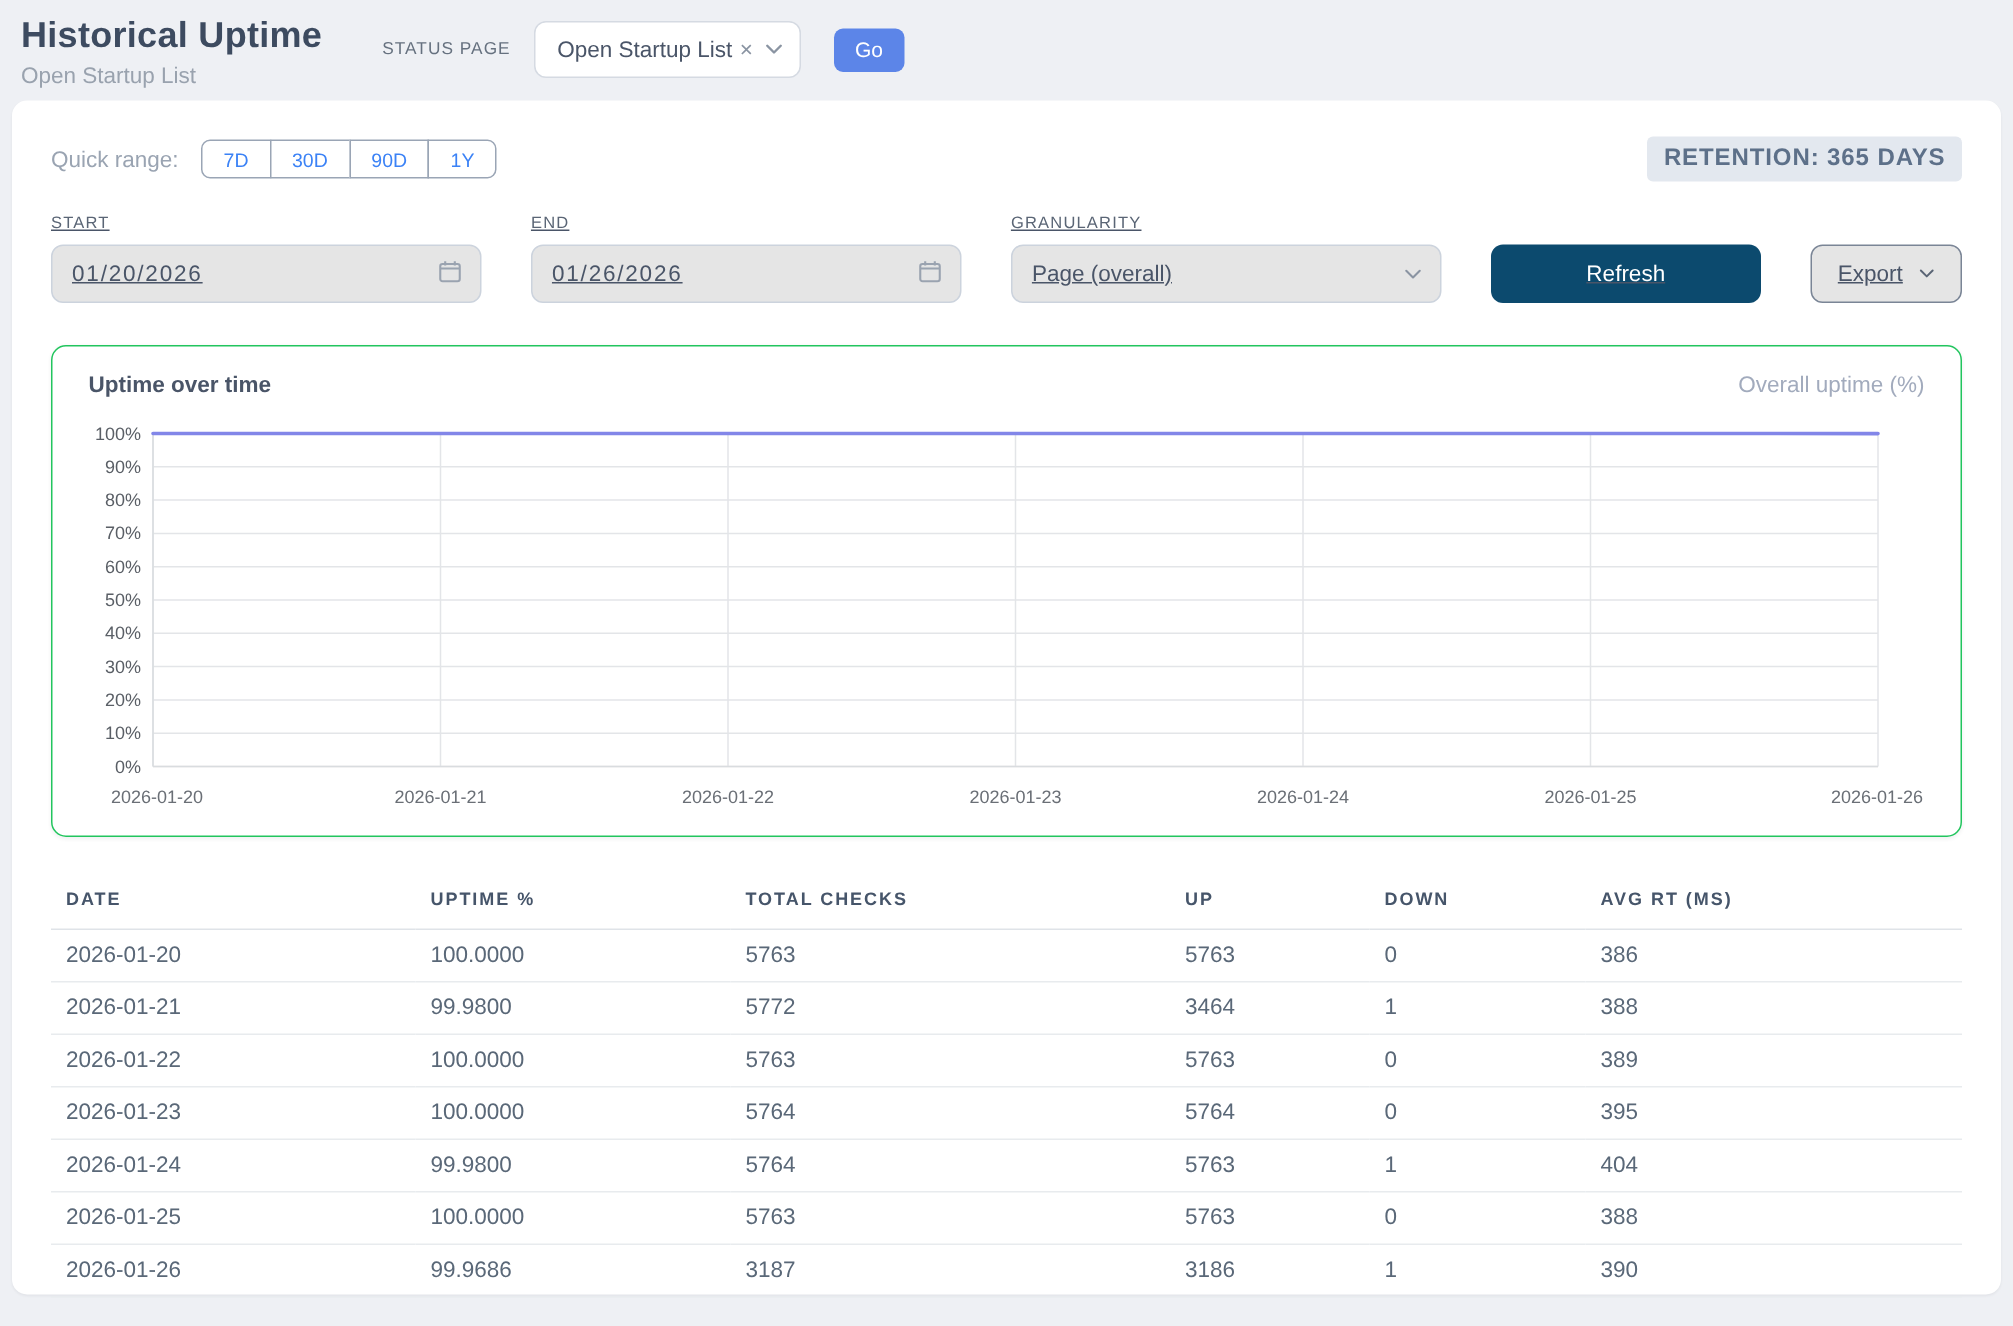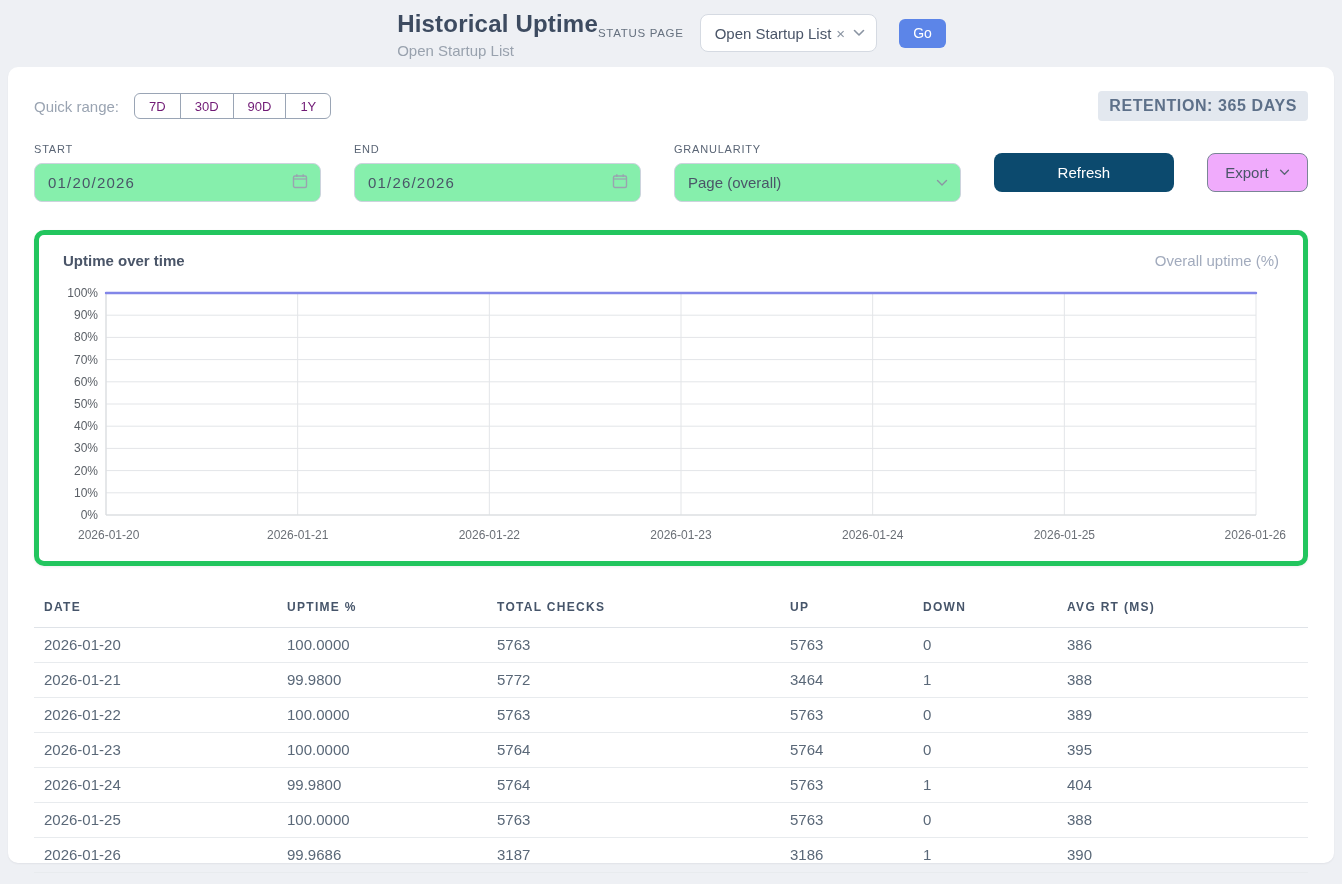--- a/index.html
+++ b/index.html
@@ -4,62 +4,62 @@
 <style>
   * { box-sizing: border-box; }
   html,body { margin:0; padding:0; }
   body {
     width:1342px; height:884px; overflow:hidden;
     background:#eef0f4;
     font-family:"Liberation Sans", sans-serif;
     color:#4a5568;
   }
   
-  .top-header { display:flex; justify-content:center; align-items:flex-start; padding:10px 13px 0 14px; }
+  .top-header { display:flex; justify-content:flex-start; align-items:flex-start; padding:10px 13px 0 14px;gap:40px; }
   .page-title { font-size:24px; font-weight:700; color:#3d4b60; margin:0; letter-spacing:.2px; }
   .page-subtitle { font-size:15px; color:#99a2ae; margin-top:4px; }
   .header-right { display:flex; align-items:center; gap:16px; margin-top:4px; }
   .status-page-label { font-size:11.5px; font-weight:500; letter-spacing:.7px; color:#66717f; }
   .status-select { height:38px; min-width:162px; background:#fff; border:1px solid #d5dae2; border-radius:8px;
     display:flex; align-items:center; gap:5px; padding:0 11px 0 14px; cursor:pointer; }
   .status-select .val { font-size:15px; color:#4a5568; }
   .clear-x { color:#8a94a2; font-size:15px; line-height:1; }
   .chev { color:#8a94a2; display:inline-flex; margin-left:3px; }
   .go-btn { background:#5c85e8; color:#fff; border:none; border-radius:6px; height:29px; padding:0 14px;
     font-size:14px; font-family:inherit; cursor:pointer; margin-left:6px; }
 
   
   .panel { margin:8px; background:#fff; border-radius:10px; box-shadow:0 1px 2px rgba(16,24,40,.06);
     padding:24px 26px 26px; height:796px; }
 
   .row-quick { display:flex; align-items:center; }
   .quick-label { font-size:15px; color:#9aa4b2; margin-right:15px; }
   .btn-group { display:flex; }
-  .btn-group button { background:#fff; border:1px solid #9aa5b5; color:#701a75; font-size:13px; font-family:inherit;
+  .btn-group button { background:#fff; border:1px solid #9aa5b5; color:#3b82f6; font-size:13px; font-family:inherit;
     height:26px; padding:0 14px; margin-left:-1px; cursor:pointer; }
   .btn-group button:first-child { border-radius:6px 0 0 6px; margin-left:0; }
   .btn-group button:last-child { border-radius:0 6px 6px 0; }
   .spacer { flex:1; }
   .retention-badge { background:#e3e8ef; color:#5d7089; font-size:16px; font-weight:700; letter-spacing:.6px;
     padding:6px 11px; border-radius:4px; }
 
-  .row-controls { display:flex; align-items:center; gap:33px; margin-top:22px; }
+  .row-controls { display:flex; align-items:flex-end; gap:33px; margin-top:22px;text-decoration:underline; }
   .field { width:306px; }
   .field-label { display:block; font-size:11px; font-weight:500; letter-spacing:.8px; color:#5a6575; margin-bottom:8px; }
-  .input-box { height:39px; background:#86efac; border:1px solid #ccd3dd; border-radius:8px; display:flex;
+  .input-box { height:39px; background:#e5e5e5; border:1px solid #ccd3dd; border-radius:8px; display:flex;
     align-items:center; justify-content:space-between; padding:0 12px 0 13px; font-size:15px; color:#4a5568; cursor:pointer; }
   .date-text { letter-spacing:1.2px; }
   .refresh-btn { width:191px; height:39px; background:#0c4a6e; color:#fff; border:none; border-radius:8px;
     font-size:15px; font-family:inherit; cursor:pointer; }
-  .export-btn { width:107px; height:39px; background:#f0abfc; border:1px solid #7a8596; border-radius:8px;
+  .export-btn { width:107px; height:39px; background:#e5e5e5; border:1px solid #7a8596; border-radius:8px;
     font-size:15px; color:#4a5568; font-family:inherit; cursor:pointer; display:flex; align-items:center;
     justify-content:center; gap:7px; }
 
   
-  .chart-card { margin-top:28px; border:5px solid #22c55e; border-radius:10px; box-shadow:0 1px 3px rgba(16,24,40,.07);
+  .chart-card { margin-top:28px; border:1px solid #22c55e; border-radius:10px; box-shadow:0 1px 3px rgba(16,24,40,.07);
     padding:17px 0 6px; }
   .chart-head { display:flex; justify-content:space-between; align-items:center; padding:0 24px; }
   .chart-title { font-size:15px; font-weight:700; color:#4a5568; }
   .chart-legend { font-size:15px; color:#a2abbd; }
   .chart-svg { display:block; margin-top:8px; }
 
   
   .uptime-table { width:100%; border-collapse:collapse; margin-top:24px; }
   .uptime-table th { text-align:left; font-size:12px; font-weight:700; letter-spacing:1.3px; color:#46556a;
     padding:10px 10px 13px; border-bottom:1px solid #dfe3e8; }

